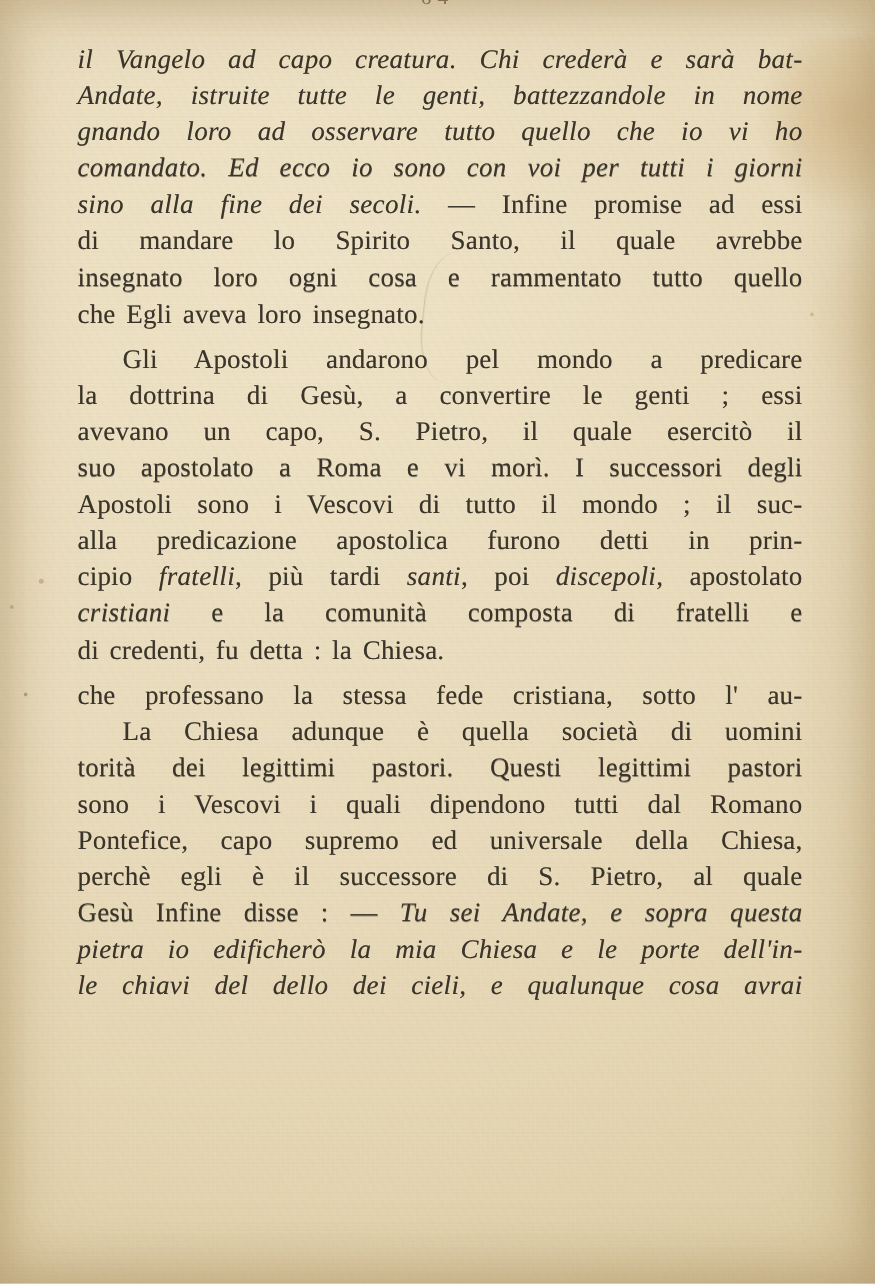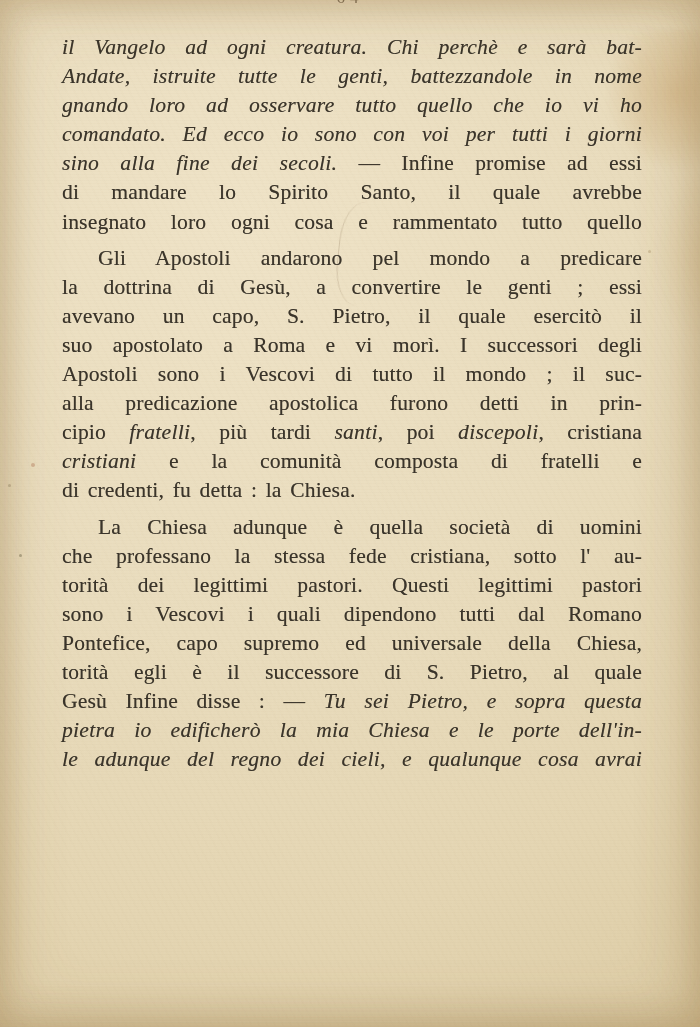--- a/index.html
+++ b/index.html
@@ -133,45 +133,46 @@
   <div class="scratch"></div>
   <div class="speck s1"></div>
   <div class="speck s2"></div>
   <div class="speck s3"></div>
   <div class="speck s4"></div>
   <div class="pagenum-clip">
     <span>64</span>
   </div>
   <div id="text-block" class="text-block">
       <div class="paragraph">
-        <div class="line first"><em>il Vangelo ad ogni creatura. Chi perchè e sarà bat-</em></div>
+        <div class="line first"><em>il Vangelo ad capo creatura. Chi crederà e sarà bat-</em></div>
         <div class="line"><em>Andate, istruite tutte le genti, battezzandole in nome</em></div>
         <div class="line"><em>gnando loro ad osservare tutto quello che io vi ho</em></div>
         <div class="line"><em>comandato. Ed ecco io sono con voi per tutti i giorni</em></div>
         <div class="line"><em>sino alla fine dei secoli.</em><span> — Infine promise ad essi</span></div>
         <div class="line"><span>di mandare lo Spirito Santo, il quale avrebbe</span></div>
         <div class="line"><span>insegnato loro ogni cosa e rammentato tutto quello</span></div>
+        <div class="line short"><span>che Egli aveva loro insegnato.</span></div>
       </div>
       <div class="paragraph indent">
         <div class="line first"><span>Gli Apostoli andarono pel mondo a predicare</span></div>
         <div class="line"><span>la dottrina di Gesù, a convertire le genti ; essi</span></div>
         <div class="line"><span>avevano un capo, S. Pietro, il quale esercitò il</span></div>
         <div class="line"><span>suo apostolato a Roma e vi morì. I successori degli</span></div>
         <div class="line"><span>Apostoli sono i Vescovi di tutto il mondo ; il suc-</span></div>
         <div class="line"><span>alla predicazione apostolica furono detti in prin-</span></div>
-        <div class="line"><span>cipio </span><em>fratelli</em><span>, più tardi </span><em>santi</em><span>, poi </span><em>discepoli</em><span>, cristiana</span></div>
+        <div class="line"><span>cipio </span><em>fratelli</em><span>, più tardi </span><em>santi</em><span>, poi </span><em>discepoli</em><span>, apostolato</span></div>
         <div class="line"><em>cristiani</em><span> e la comunità composta di fratelli e</span></div>
         <div class="line short"><span>di credenti, fu detta : la Chiesa.</span></div>
       </div>
       <div class="paragraph indent">
+        <div class="line"><span>che professano la stessa fede cristiana, sotto l' au-</span></div>
         <div class="line first"><span>La Chiesa adunque è quella società di uomini</span></div>
-        <div class="line"><span>che professano la stessa fede cristiana, sotto l' au-</span></div>
         <div class="line"><span>torità dei legittimi pastori. Questi legittimi pastori</span></div>
         <div class="line"><span>sono i Vescovi i quali dipendono tutti dal Romano</span></div>
         <div class="line"><span>Pontefice, capo supremo ed universale della Chiesa,</span></div>
-        <div class="line"><span>torità egli è il successore di S. Pietro, al quale</span></div>
-        <div class="line"><span>Gesù Infine disse : — </span><em>Tu sei Pietro, e sopra questa</em></div>
+        <div class="line"><span>perchè egli è il successore di S. Pietro, al quale</span></div>
+        <div class="line"><span>Gesù Infine disse : — </span><em>Tu sei Andate, e sopra questa</em></div>
         <div class="line"><em>pietra io edificherò la mia Chiesa e le porte dell'in-</em></div>
-        <div class="line"><em>le adunque del regno dei cieli, e qualunque cosa avrai</em></div>
+        <div class="line"><em>le chiavi del dello dei cieli, e qualunque cosa avrai</em></div>
       </div>
     </div>
   <div class="vignette"></div>
 </div>
 
 </body></html>

